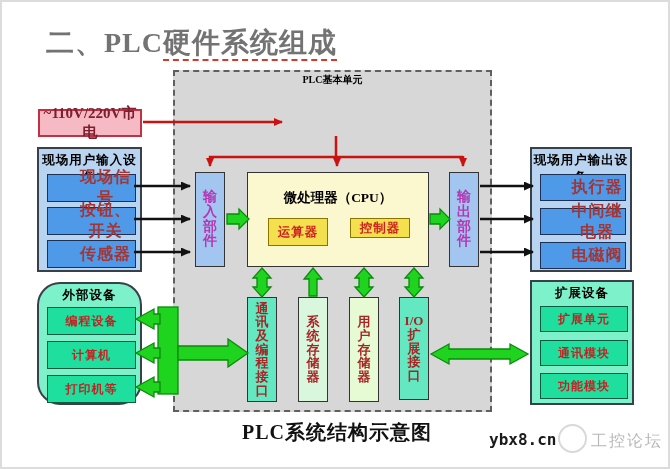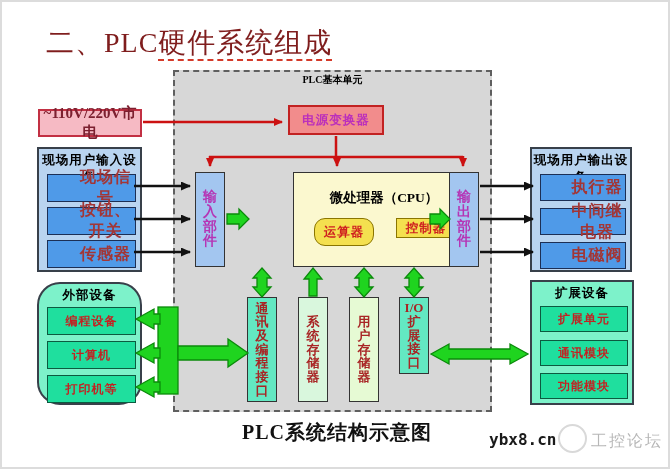--- a/index.html
+++ b/index.html
@@ -4,34 +4,34 @@
 <style>
   html,body{margin:0;padding:0;background:#fff;}
   .canvas{
     position:relative;width:670px;height:469px;background:#ffffff;
     border:2px solid #dcdcdc;box-sizing:border-box;overflow:hidden;
     font-family:"Liberation Serif", serif;
   }
   .abs{position:absolute;box-sizing:border-box;}
   .bx{position:absolute;box-sizing:border-box;display:flex;align-items:center;justify-content:center;font-weight:bold;text-align:center;}
   
-  .title{position:absolute;left:44px;top:22px;font-size:28px;font-weight:normal;color:#7f1d1d;letter-spacing:1px;white-space:nowrap;}
+  .title{position:absolute;left:44px;top:22px;font-size:28px;font-weight:bold;color:#737373;letter-spacing:1px;white-space:nowrap;}
   .title .squiggle{border-bottom:2px dashed #d43a2a;padding-bottom:1px;}
   
   .plcunit{background:#d7d7d7;border:2px dashed #5f5f5f;}
   .plcunit-label{position:absolute;left:171px;top:71px;width:319px;text-align:center;font-weight:bold;font-size:10px;color:#000;}
   
   .mains{background:#f6bac4;border:2px solid #c23043;color:#7c2030;font-size:15px;}
   .pwr{background:#f28c8c;border:2px solid #c22222;color:#bb2fbb;font-size:12.5px;letter-spacing:1px;}
   .container-blue{background:#b9d4f0;border:2px solid #38404a;}
   .item-blue{background:#4f9ae8;border:1px solid #1c2f55;color:#a23636;font-size:16px;letter-spacing:1px;padding-left:28px;}
   .container-mint{background:#7df2ca;border:2px solid #38404a;}
   .item-green{background:#1fdf9e;border:1px solid #0c5a40;color:#c32222;font-size:12px;letter-spacing:1px;}
   .ghead{position:absolute;left:0;right:0;top:3px;text-align:center;font-weight:bold;font-size:12.5px;color:#000;letter-spacing:1px;}
-  .cpu{background:#fbf8cf;border:1.5px solid #333;margin-left:46px;}
+  .cpu{background:#fbf8cf;border:1.5px solid #333;}
   .cpu-title{position:absolute;left:0;right:0;top:16px;text-align:center;font-weight:bold;font-size:13.5px;color:#000;}
   .yellow-box{background:#f4e04f;border:1px solid #8a7500;color:#cf2020;font-size:12.5px;letter-spacing:1px;}
   .io-part{background:#a3c6f0;border:1.5px solid #333;color:#b535b5;}
   .vbox{border:1.5px solid #333;color:#a82525;}
   .vb-aqua{background:#63e8c2;}
   .vb-pale1{background:#d9f7dd;}
   .vb-pale2{background:#e6fad4;}
   .vtext{display:flex;flex-direction:column;align-items:center;justify-content:center;height:100%;width:100%;font-weight:bold;}
   .vtext span{display:block;line-height:1.05;}
   .vt13 span{font-size:13px;}
@@ -52,23 +52,20 @@
     <span>二、PLC</span><span class="squiggle">硬件系统组成</span>
   </div>
 
   <div class="abs plcunit" style="left:171px;top:68px;width:319px;height:342px;"></div>
   <div class="plcunit-label">PLC基本单元</div>
 
   <div class="bx mains" style="left:36px;top:107px;width:104px;height:28px;">
     <span>~110V/220V市电</span>
   </div>
 
-  <div class="bx pwr" style="left:286px;top:103px;width:96px;height:30px;">
-    <span>电源变换器</span>
-  </div>
 
   <div class="abs container-blue" style="left:35px;top:145px;width:105px;height:125px;">
     <div class="ghead">现场用户输入设备</div>
     <div class="bx item-blue" style="left:8px;top:25px;width:89px;height:28px;">
       <span>现场信号</span>
     </div>
     <div class="bx item-blue" style="left:8px;top:58px;width:89px;height:28px;">
       <span>按钮、开关</span>
     </div>
     <div class="bx item-blue" style="left:8px;top:91px;width:89px;height:28px;">
@@ -80,21 +77,21 @@
     <div class="vtext vt14">
         <span>输</span>
         <span>入</span>
         <span>部</span>
         <span>件</span>
       </div>
   </div>
 
   <div class="abs cpu" style="left:245px;top:170px;width:182px;height:95px;">
     <div class="cpu-title">微处理器（CPU）</div>
-    <div class="bx yellow-box" style="left:20px;top:45px;width:60px;height:28px;border-radius:11px;">
+    <div class="bx yellow-box" style="left:20px;top:45px;width:60px;height:28px;">
       <span>运算器</span>
     </div>
     <div class="bx yellow-box" style="left:102px;top:45px;width:60px;height:20px;">
       <span>控制器</span>
     </div>
   </div>
 
   <div class="abs io-part" style="left:447px;top:170px;width:30px;height:95px;">
     <div class="vtext vt14">
         <span>输</span>
@@ -139,21 +136,21 @@
   </div>
   <div class="abs vbox vb-pale2" style="left:347px;top:295px;width:30px;height:105px;">
     <div class="vtext vt13">
         <span>用</span>
         <span>户</span>
         <span>存</span>
         <span>储</span>
         <span>器</span>
       </div>
   </div>
-  <div class="abs vbox vb-aqua" style="left:397px;top:295px;width:30px;height:77px;">
+  <div class="abs vbox vb-aqua" style="left:397px;top:295px;width:30px;height:103px;">
     <div class="vtext vt13">
         <span>I/O</span>
         <span>扩</span>
         <span>展</span>
         <span>接</span>
         <span>口</span>
       </div>
   </div>
 
   <div class="abs container-mint" style="left:35px;top:280px;width:105px;height:123px;border-radius:23px;">

